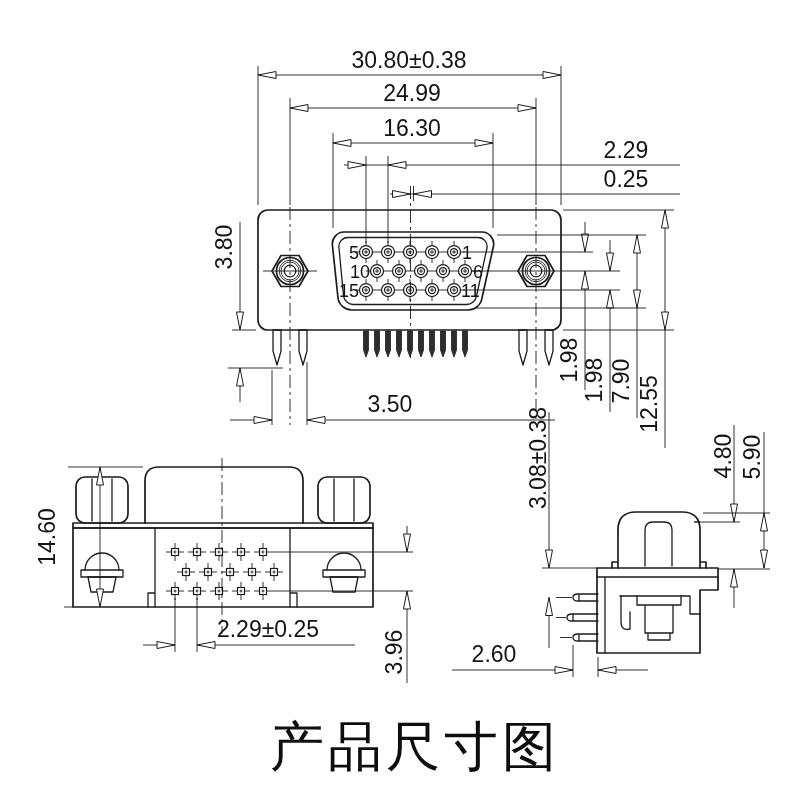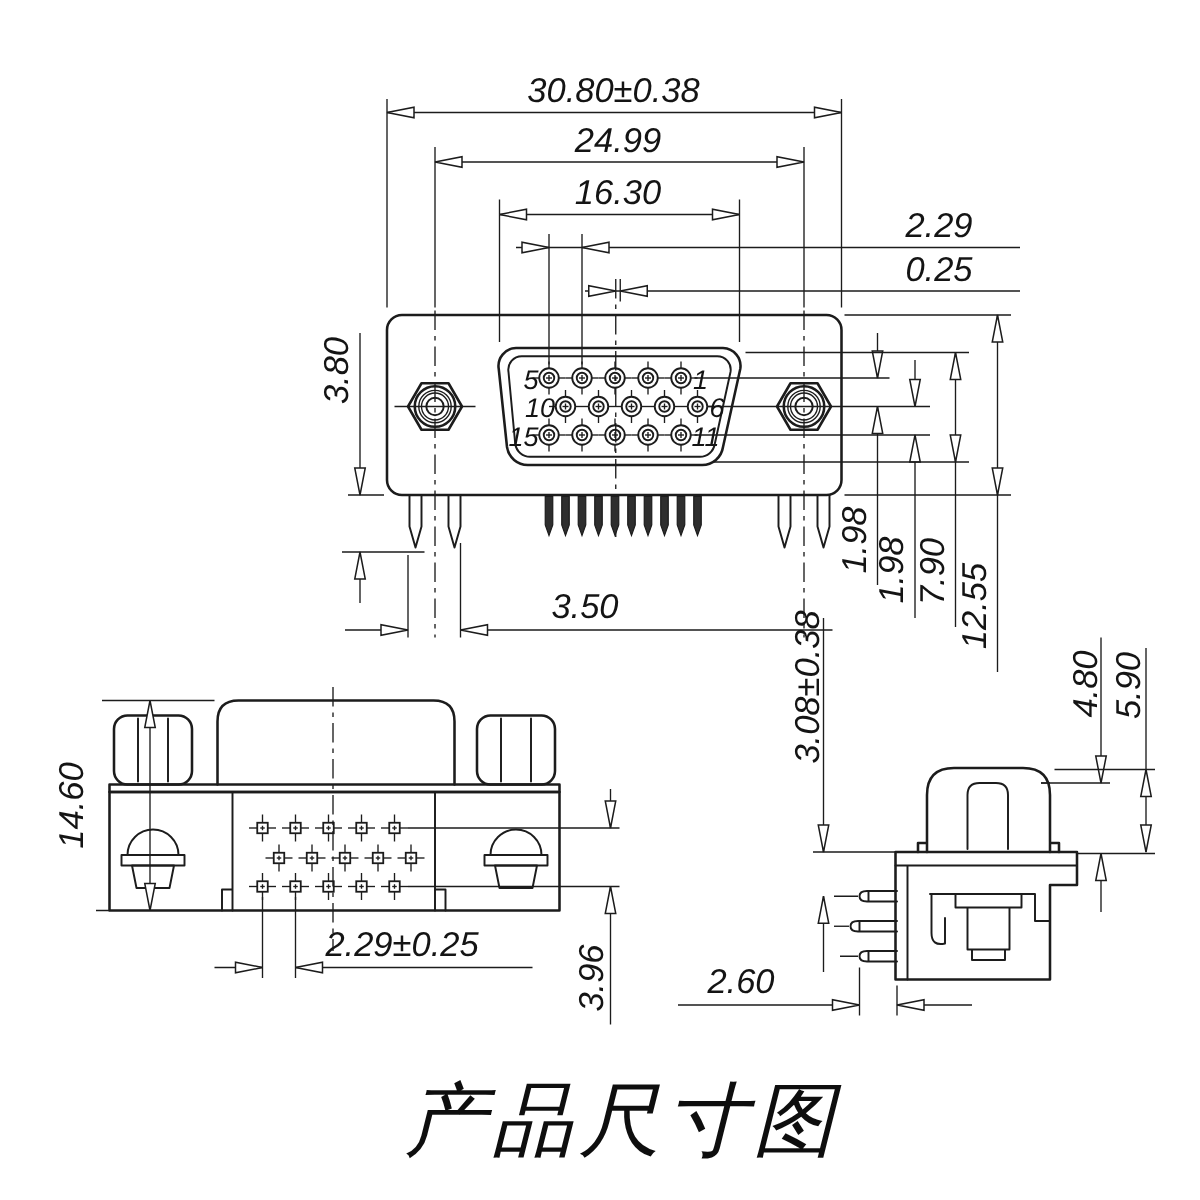--- a/index.html
+++ b/index.html
@@ -1,16 +1,16 @@
 <!DOCTYPE html>
 <html><head>
 <meta charset="utf-8">
 <style>
   html,body { margin:0; padding:0; background:#ffffff; }
-  .page { width:800px; height:800px; background:#fff; position:relative; overflow:hidden;font-style:italic; }
+  .page { width:800px; height:800px; background:#fff; position:relative; overflow:hidden; }
   svg { display:block; }
   
   .o  { fill:none; stroke:#1c1c1c; stroke-width:1.7; stroke-linejoin:round; stroke-linecap:round; }
   .o2 { fill:none; stroke:#1c1c1c; stroke-width:1.3; stroke-linejoin:round; stroke-linecap:round; }
   
   .d  { fill:none; stroke:#1c1c1c; stroke-width:0.9; }
   .cl { fill:none; stroke:#1c1c1c; stroke-width:0.9; stroke-dasharray:13 4 3 4; }
   
   .ar { fill:#ffffff; stroke:#1c1c1c; stroke-width:1; }
   

